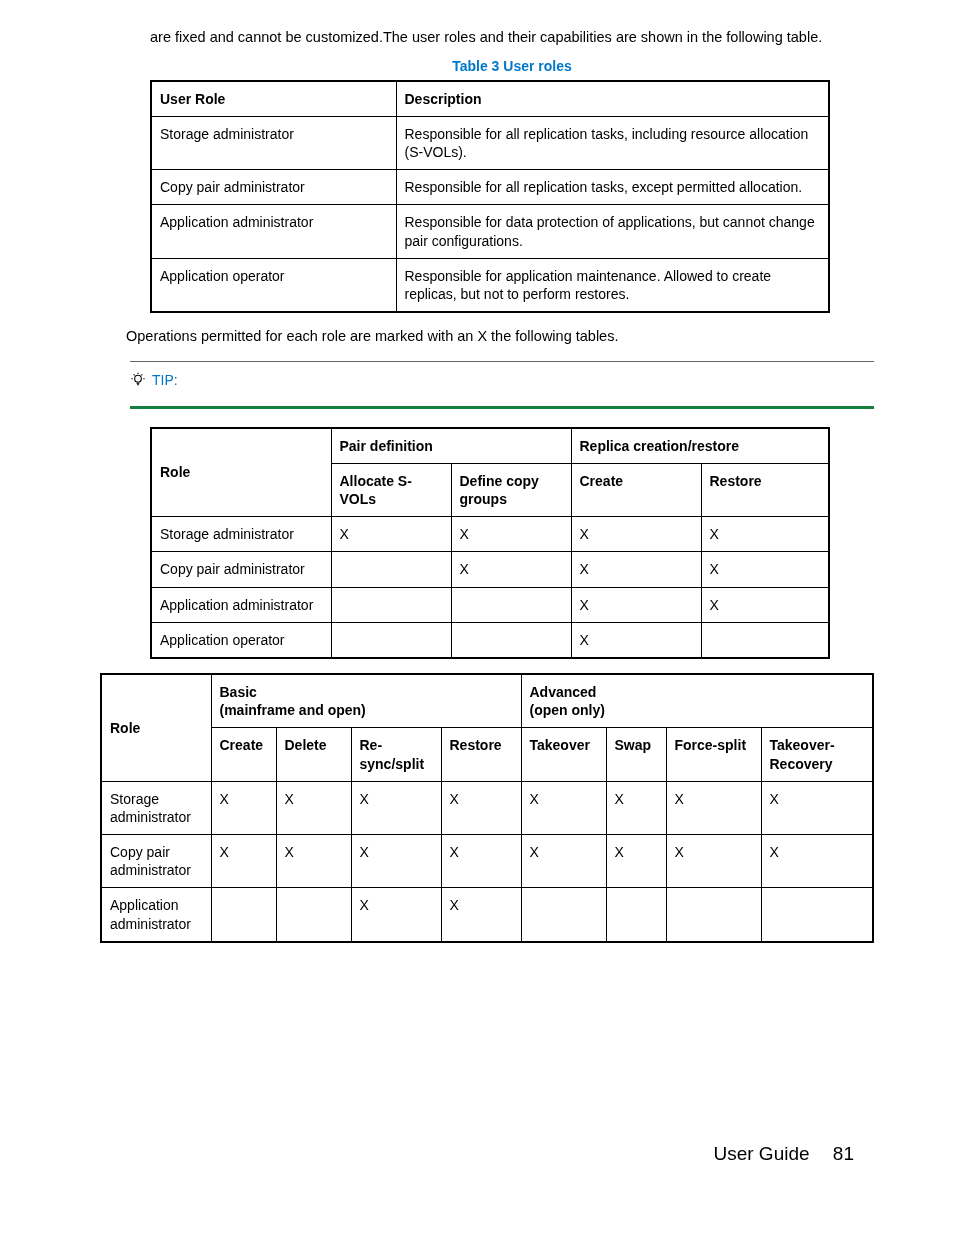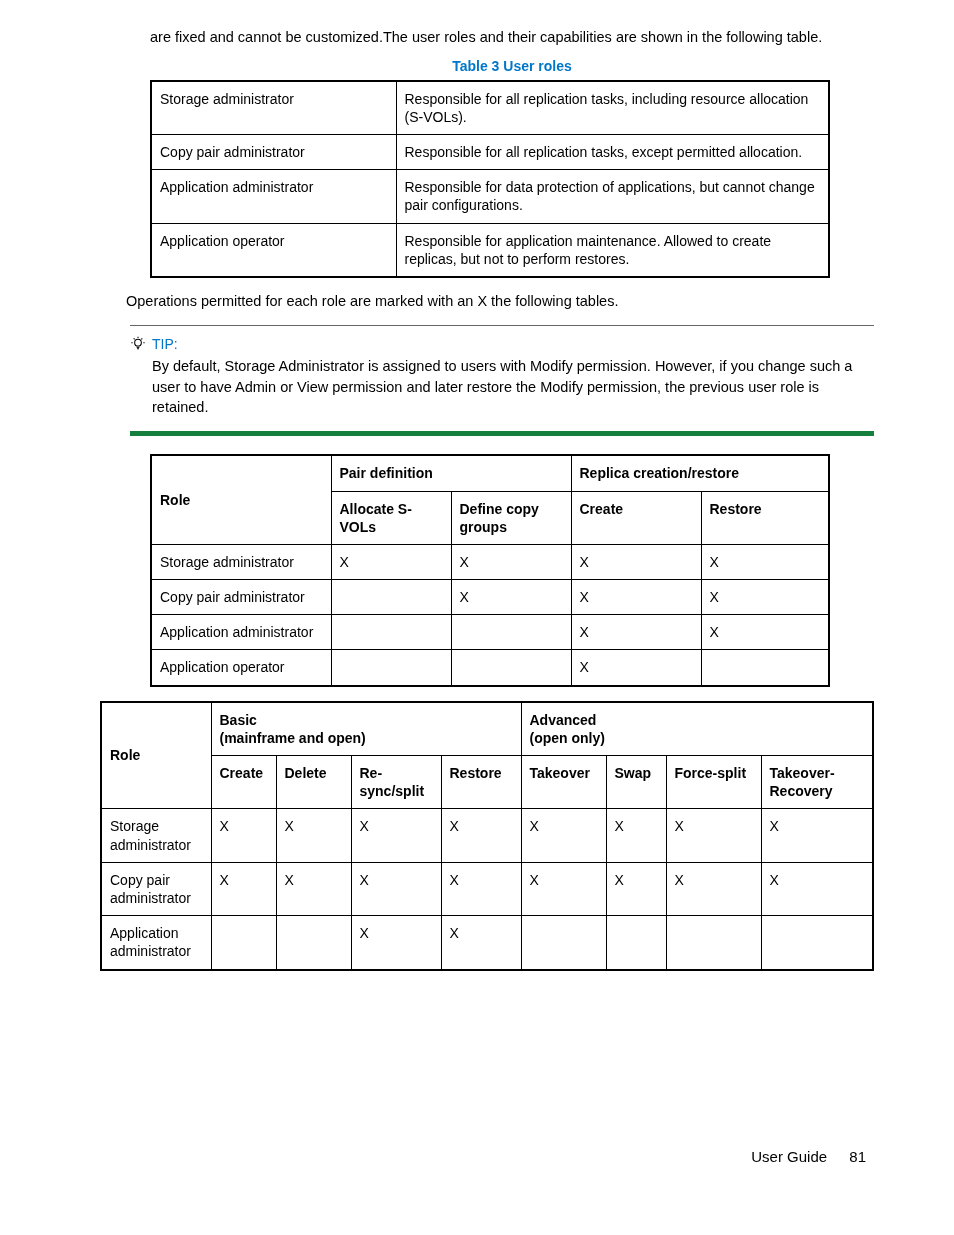--- a/index.html
+++ b/index.html
@@ -54,41 +54,41 @@
     border: 2px solid #000;
   }
   .mid-text {
     margin: 6px 0 14px 26px;
     line-height: 1.35;
   }
   .tip-block {
     margin: 10px 0 18px 30px;
     padding: 10px 0 14px 0;
     border-top: 1px solid #666;
-    border-bottom: 5px solid #15803d;
+    border-bottom: 3px solid #15803d;
   }
   .tip-header {
     display: flex;
     align-items: center;
     margin-bottom: 4px;
   }
   .tip-label {
     color: #0077c8;
     font-size: 14px;
     margin-left: 6px;
   }
   .tip-body {
     margin-left: 22px;
     line-height: 1.4;
   }
   .footer {
     position: absolute;
     bottom: 70px;
-    right: 88px;
-    font-size: 15px;
+    right: 100px;
+    font-size: 19px;
   }
   .footer .pnum {
     margin-left: 18px;
   }
   .bulb-icon {
     width: 16px;
     height: 16px;
     display: inline-block;
   }
 </style>
@@ -100,20 +100,24 @@
   <p class="intro-text">are fixed and cannot be customized.The user roles and their capabilities are shown in the following table.</p>
 
   <div class="table-caption">Table 3 User roles</div>
 
   <table class="outer-thick" style="width:680px">
     <colgroup>
         <col style="width:245px">
         <col>
       </colgroup>
     <tbody>
+        <tr>
+      <th>User Role</th>
+      <th>Description</th>
+    </tr>
     <tr>
       <td>Storage administrator</td>
       <td>Responsible for all replication tasks, including resource allocation (S-VOLs).</td>
     </tr>
     <tr>
       <td>Copy pair administrator</td>
       <td>Responsible for all replication tasks, except permitted allocation.</td>
     </tr>
     <tr>
       <td>Application administrator</td>
@@ -137,21 +141,20 @@
           <line x1="4" y1="10" x2="2" y2="10"></line>
           <line x1="22" y1="10" x2="20" y2="10"></line>
           <line x1="5.5" y1="3.5" x2="7" y2="5"></line>
           <line x1="18.5" y1="3.5" x2="17" y2="5"></line>
           <line x1="10" y1="17" x2="14" y2="17"></line>
           <line x1="10.5" y1="19" x2="13.5" y2="19"></line>
         </svg>
       </span>
       <span class="tip-label">TIP:</span>
     </div>
-    <div class="tip-body">By default, Storage Administrator is assigned to users with Modify permission. However, if you change such a user to have Admin or View permission and later restore the Modify permission, the previous user role is retained.</div>
   </div>
 
 
   <table class="outer-thick" style="width:680px">
     <colgroup>
       <col style="width:180px">
         <col style="width:120px">
         <col style="width:120px">
         <col style="width:130px">
         <col>

